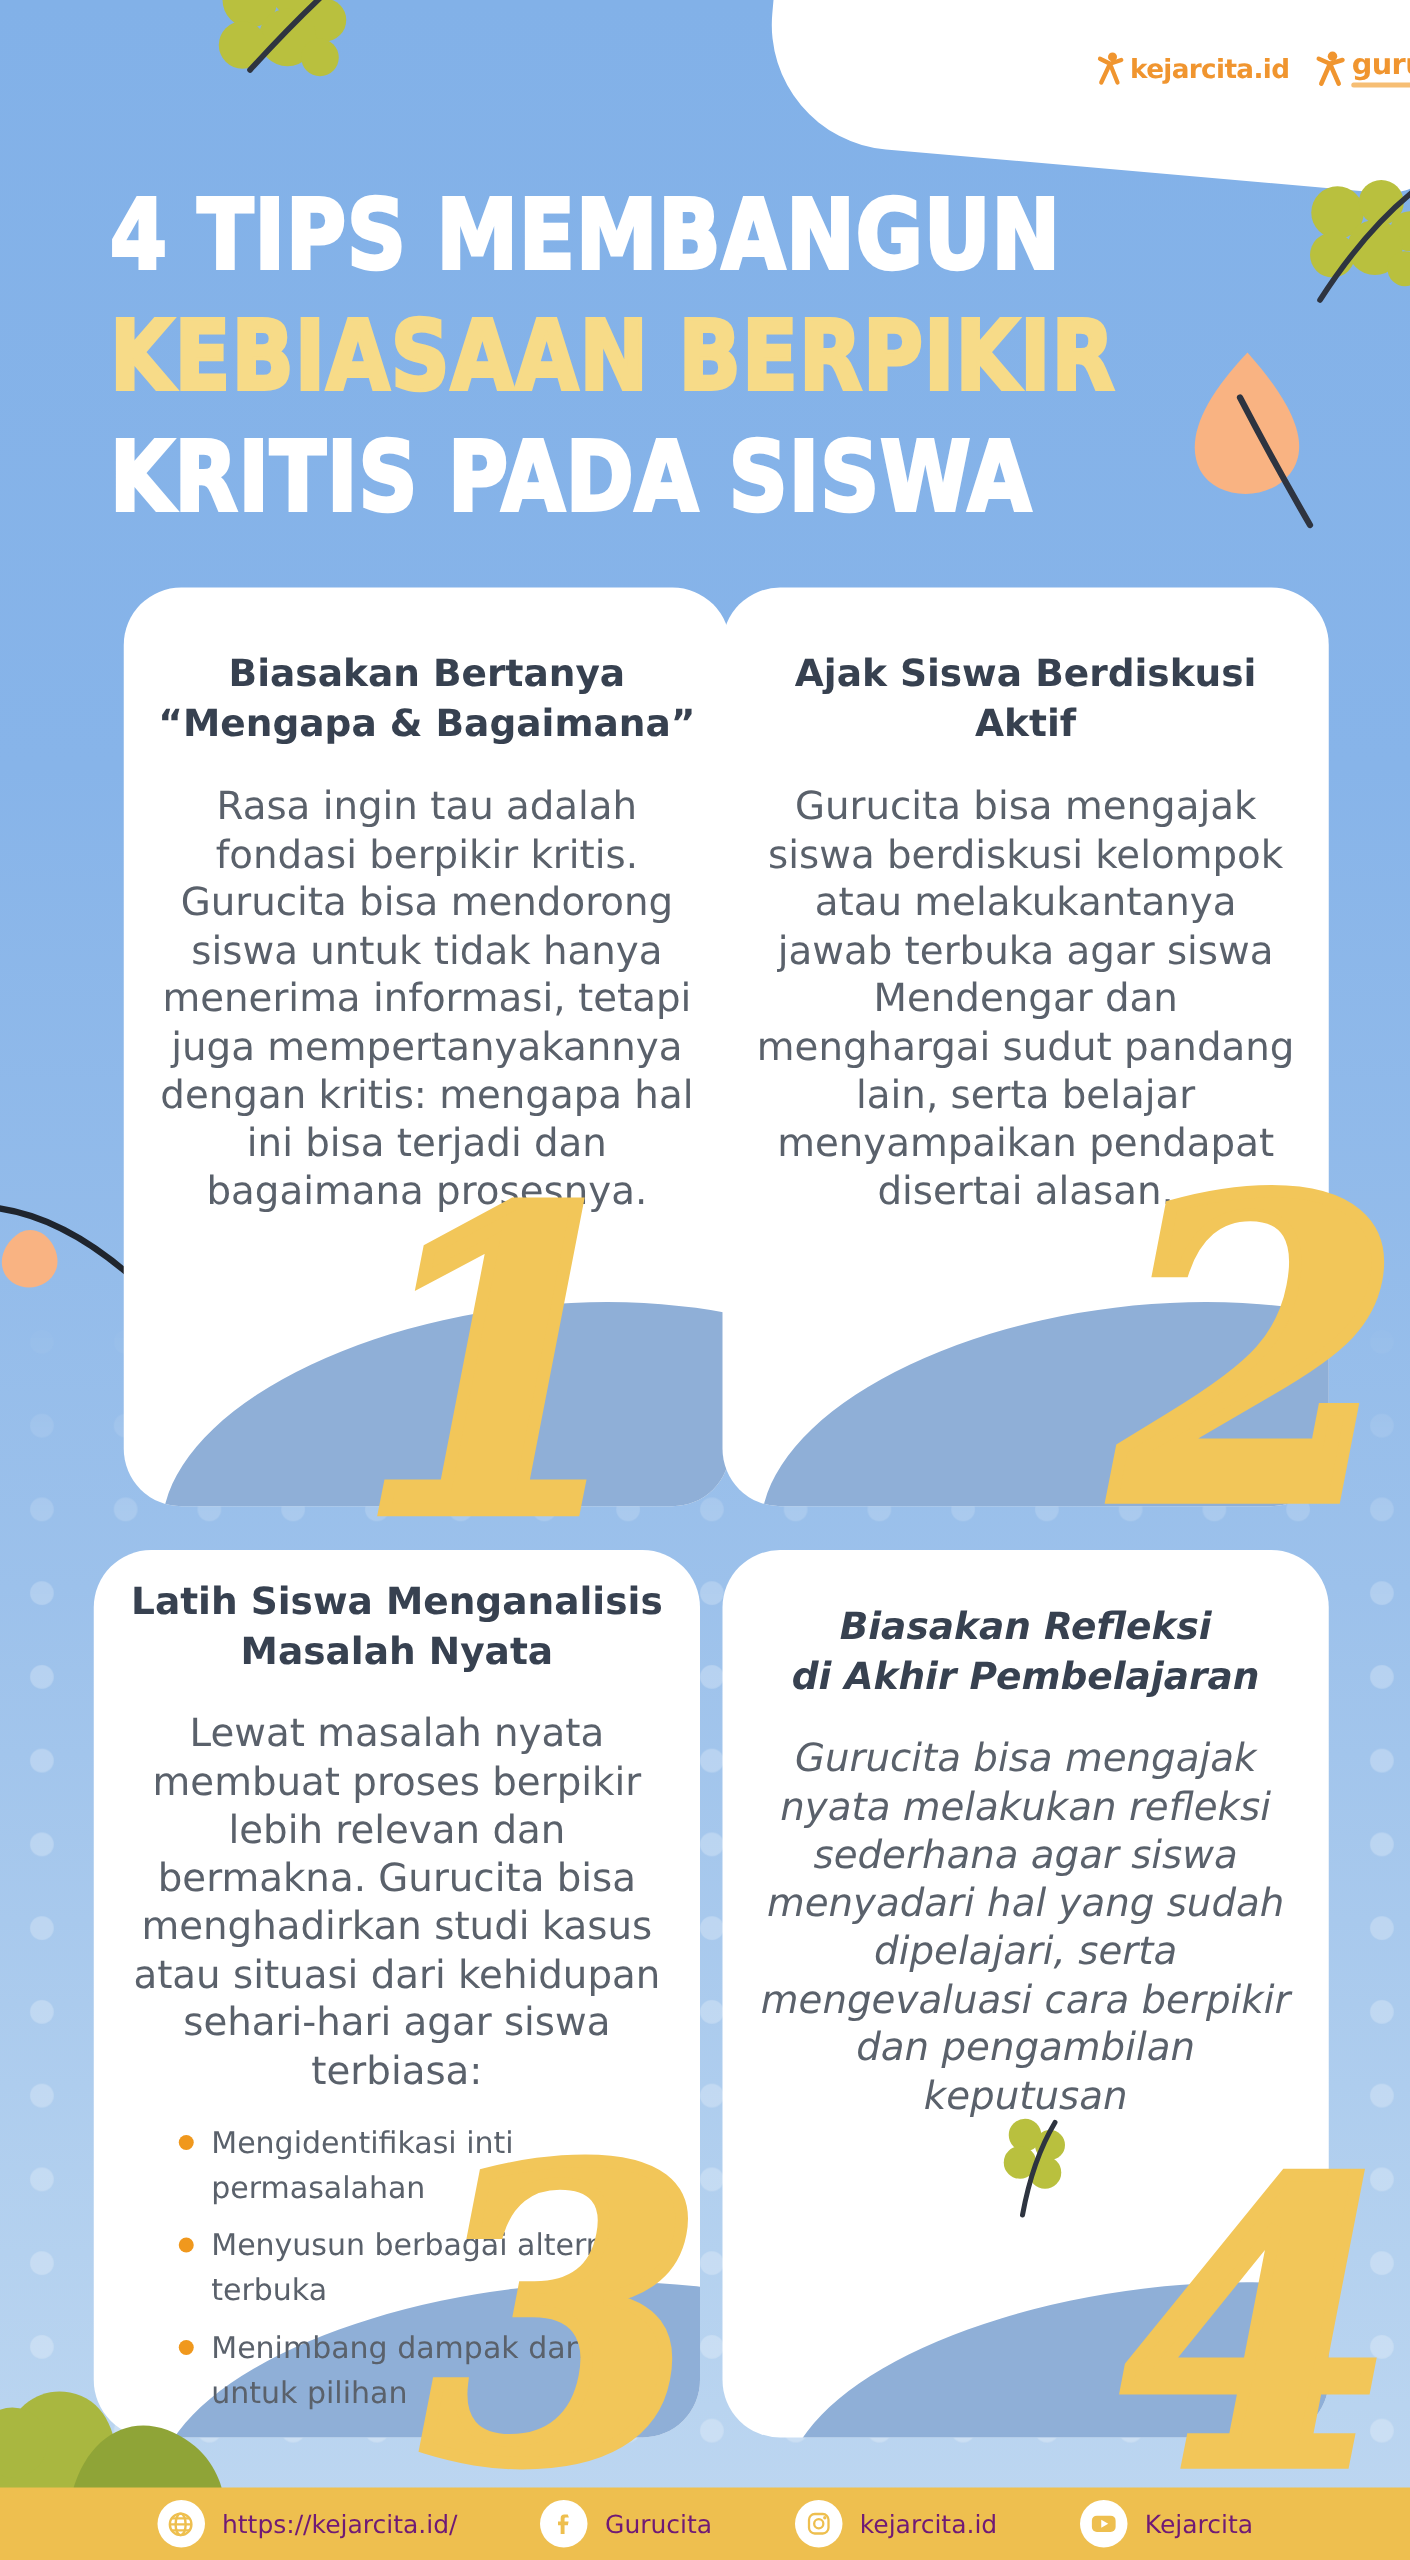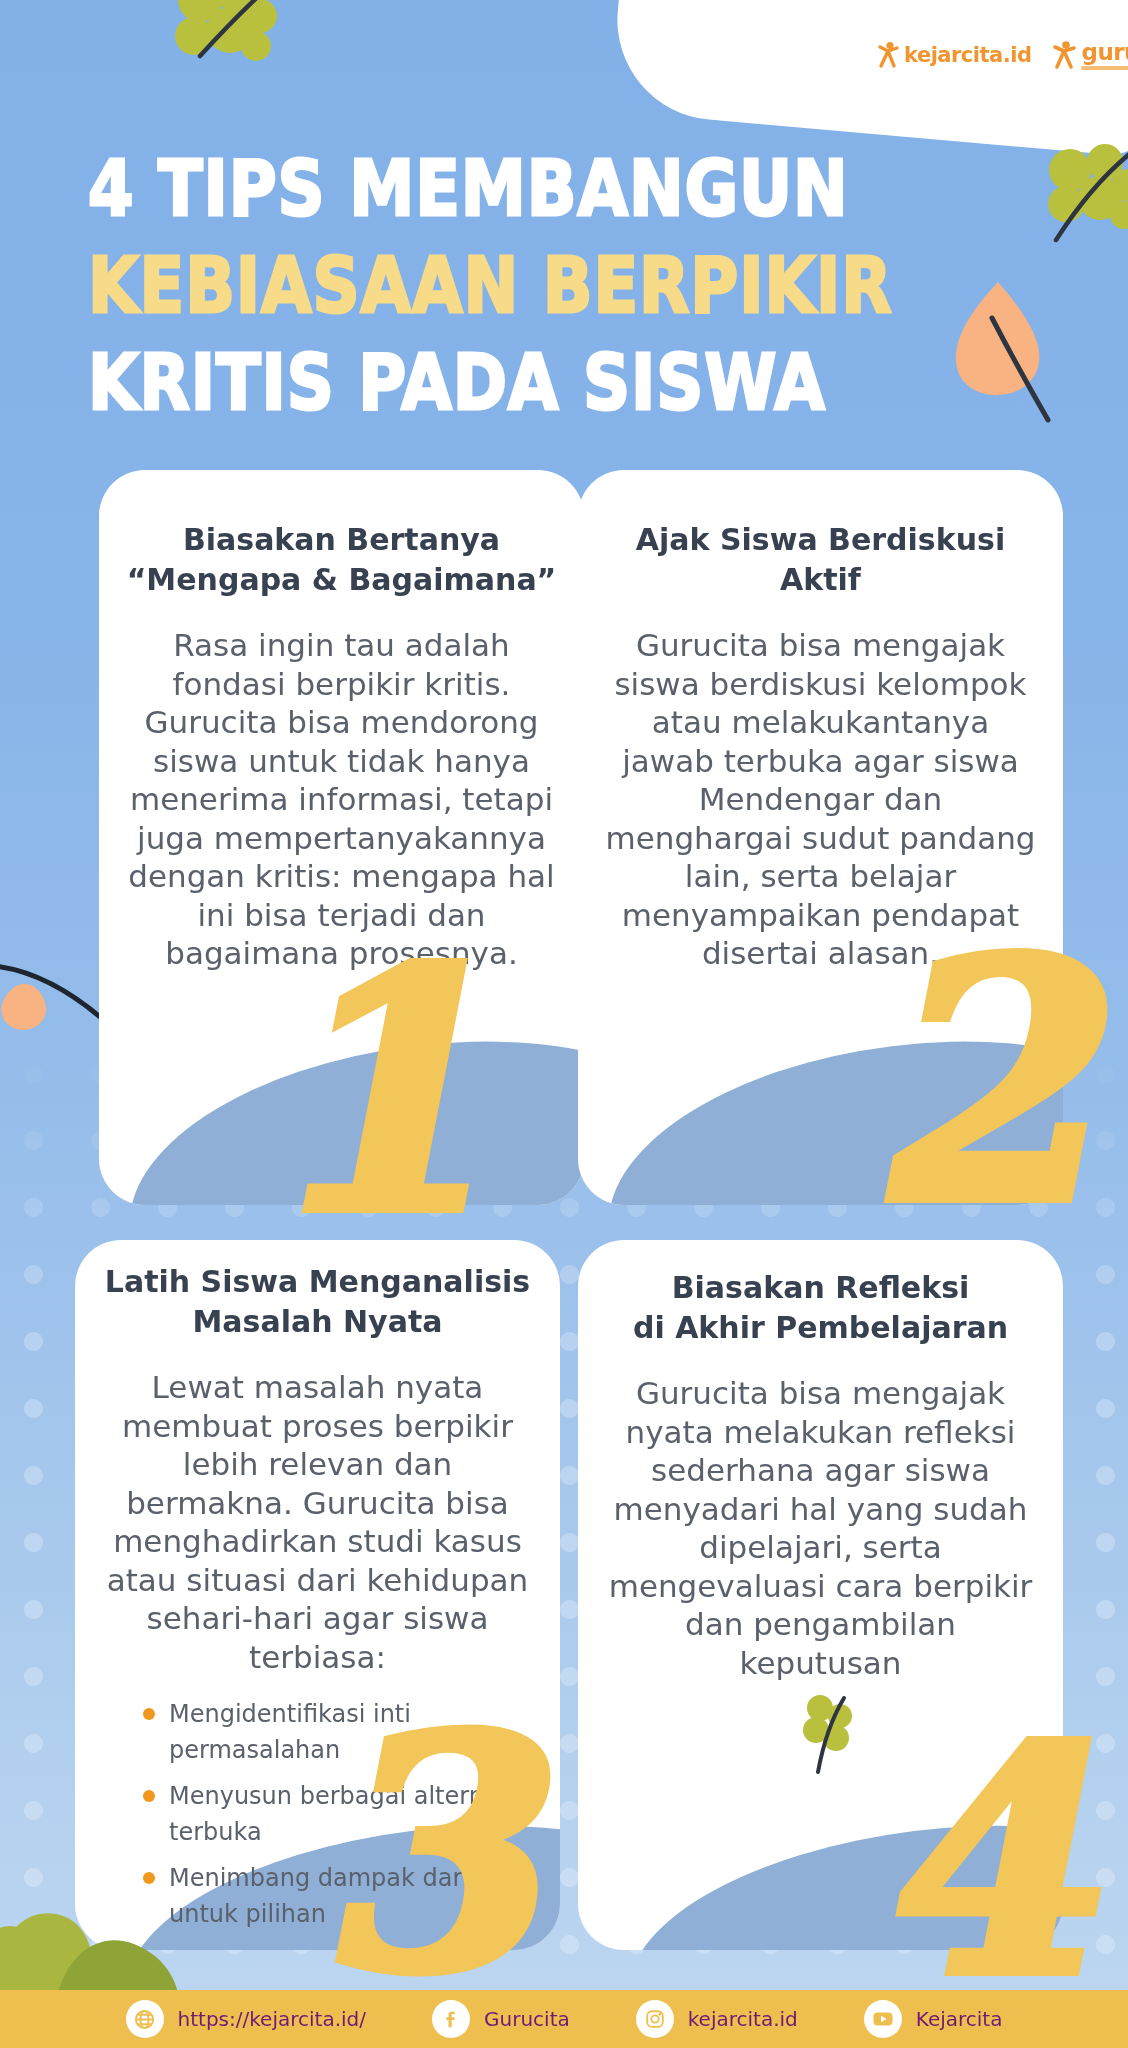--- a/index.html
+++ b/index.html
@@ -189,21 +189,21 @@
           <li>Menimbang dampak dari untuk pilihan</li>
         </ul>
       </div>
     </div>
     <div class="numeral n3">3</div>
   </div>
 
   <div class="card-wrap cw4">
     <div class="card">
       <div class="hill"></div>
-      <div class="card-inner" style="padding-top:28px;">
+      <div class="card-inner" style="padding-top:42px;font-style:italic;">
         <div class="card-title">Biasakan Refleksi
 di Akhir Pembelajaran</div>
         <div class="card-body">Gurucita bisa mengajak nyata melakukan refleksi sederhana agar siswa menyadari hal yang sudah dipelajari, serta mengevaluasi cara berpikir dan pengambilan keputusan</div>
       </div>
     </div>
     <div class="numeral n4">4</div>
   </div>
 
   <svg class="deco" style="left:790px; top:1690px; z-index:3;" width="70" height="90" viewBox="0 0 70 90">
     <g fill="#b9c03e">

